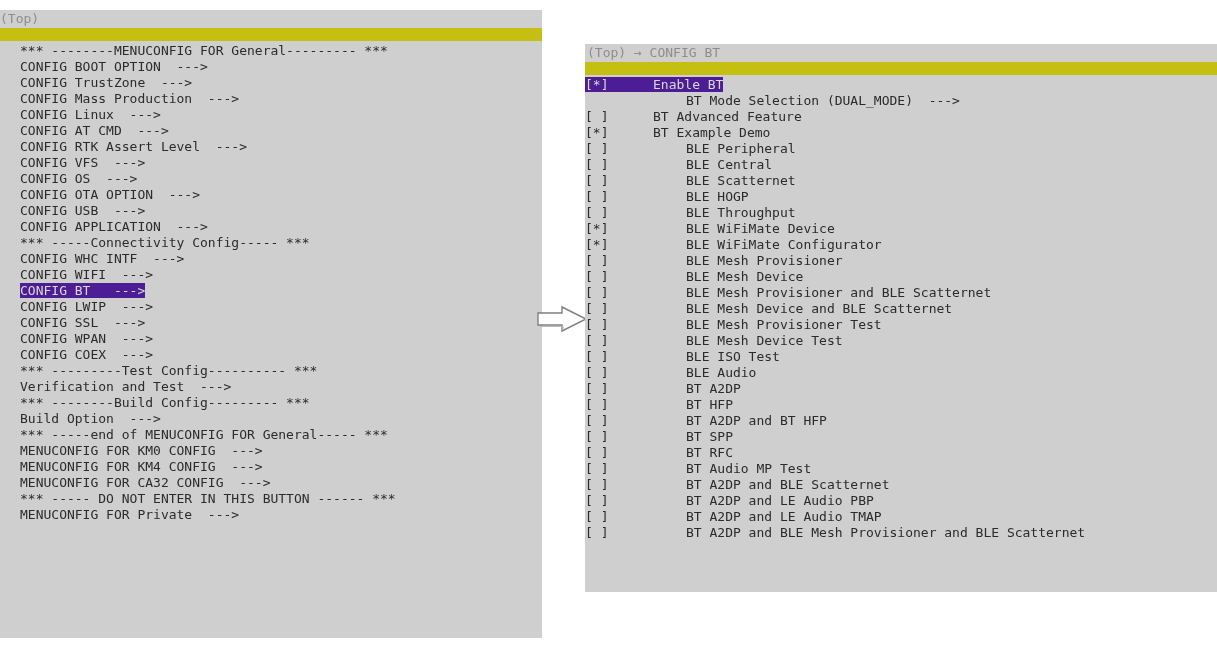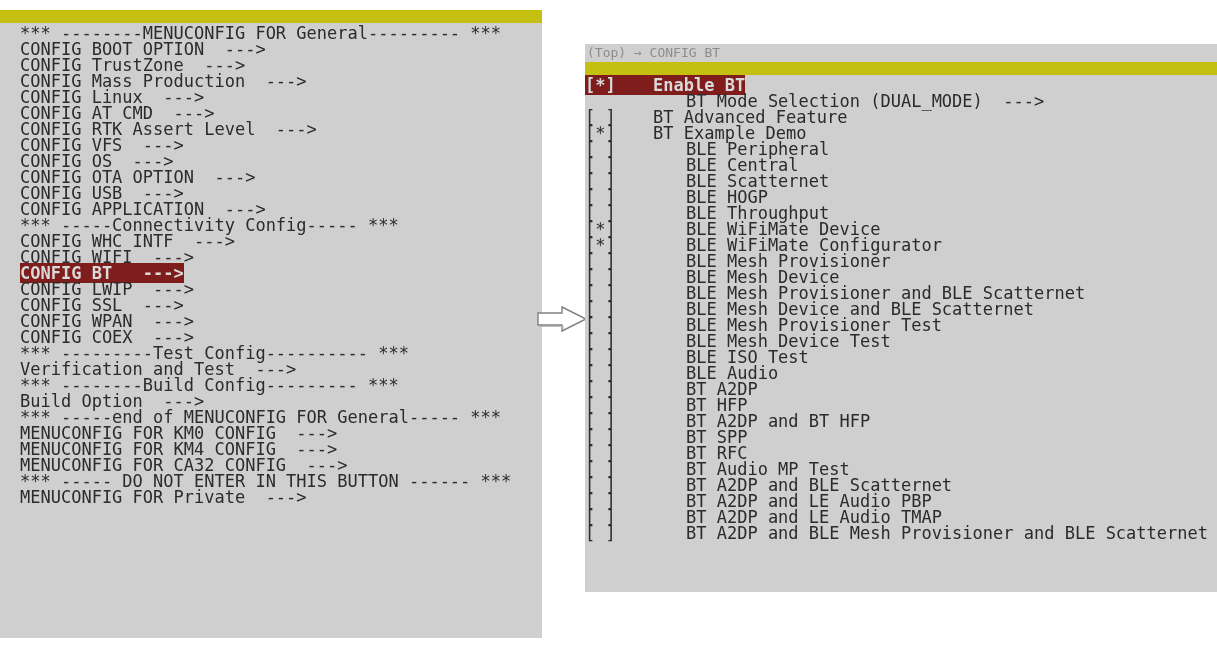--- a/index.html
+++ b/index.html
@@ -29,39 +29,38 @@
     font-size: 13px;
     color: #8d8d8d;
     white-space: pre;
     padding: 0;
   }
   .panel-accent {
     height: 13px;
     background: #c4bf11;
   }
   .menu-list {
-    font-size: 17px;
+    font-size: 13px;
     line-height: 16px;
     color: #2b2b2b;
     white-space: pre;
   }
   .menu-row {
     height: 16px;
     line-height: 16px;
     white-space: pre;
     display: block;
   }
   .menu-row .rowtext {
     white-space: pre;
     display: inline;
   }
   .menu-row.selected .rowtext {
-    background: #7f1d1d;
+    background: #4c1d95;
     color: #d9d9d9;
-    font-weight: bold;
   }
 
   
   #left-panel {
     left: 0px;
     top: 10px;
     width: 542px;
     height: 628px;
   }
   #left-panel .panel-breadcrumb { padding-left: 0px; }
@@ -94,20 +93,21 @@
     left: 536px;
     top: 305px;
     width: 52px;
     height: 28px;
   }
 </style>
 </head>
 <body>
 
 <div class="panel" id="left-panel">
+  <div class="panel-breadcrumb">(Top)</div>
   <div class="panel-accent"></div>
   <div class="menu-list" id="left-list"><div class="menu-row"><span class="rowtext">*** --------MENUCONFIG FOR General--------- ***</span></div><div class="menu-row"><span class="rowtext">CONFIG BOOT OPTION  ---&gt;</span></div><div class="menu-row"><span class="rowtext">CONFIG TrustZone  ---&gt;</span></div><div class="menu-row"><span class="rowtext">CONFIG Mass Production  ---&gt;</span></div><div class="menu-row"><span class="rowtext">CONFIG Linux  ---&gt;</span></div><div class="menu-row"><span class="rowtext">CONFIG AT CMD  ---&gt;</span></div><div class="menu-row"><span class="rowtext">CONFIG RTK Assert Level  ---&gt;</span></div><div class="menu-row"><span class="rowtext">CONFIG VFS  ---&gt;</span></div><div class="menu-row"><span class="rowtext">CONFIG OS  ---&gt;</span></div><div class="menu-row"><span class="rowtext">CONFIG OTA OPTION  ---&gt;</span></div><div class="menu-row"><span class="rowtext">CONFIG USB  ---&gt;</span></div><div class="menu-row"><span class="rowtext">CONFIG APPLICATION  ---&gt;</span></div><div class="menu-row"><span class="rowtext">*** -----Connectivity Config----- ***</span></div><div class="menu-row"><span class="rowtext">CONFIG WHC INTF  ---&gt;</span></div><div class="menu-row"><span class="rowtext">CONFIG WIFI  ---&gt;</span></div><div class="menu-row selected"><span class="rowtext">CONFIG BT   ---&gt;</span></div><div class="menu-row"><span class="rowtext">CONFIG LWIP  ---&gt;</span></div><div class="menu-row"><span class="rowtext">CONFIG SSL  ---&gt;</span></div><div class="menu-row"><span class="rowtext">CONFIG WPAN  ---&gt;</span></div><div class="menu-row"><span class="rowtext">CONFIG COEX  ---&gt;</span></div><div class="menu-row"><span class="rowtext">*** ---------Test Config---------- ***</span></div><div class="menu-row"><span class="rowtext">Verification and Test  ---&gt;</span></div><div class="menu-row"><span class="rowtext">*** --------Build Config--------- ***</span></div><div class="menu-row"><span class="rowtext">Build Option  ---&gt;</span></div><div class="menu-row"><span class="rowtext">*** -----end of MENUCONFIG FOR General----- ***</span></div><div class="menu-row"><span class="rowtext">MENUCONFIG FOR KM0 CONFIG  ---&gt;</span></div><div class="menu-row"><span class="rowtext">MENUCONFIG FOR KM4 CONFIG  ---&gt;</span></div><div class="menu-row"><span class="rowtext">MENUCONFIG FOR CA32 CONFIG  ---&gt;</span></div><div class="menu-row"><span class="rowtext">*** ----- DO NOT ENTER IN THIS BUTTON ------ ***</span></div><div class="menu-row"><span class="rowtext">MENUCONFIG FOR Private  ---&gt;</span></div></div>
 </div>
 
 <div id="flow-arrow">
   <svg width="52" height="28" viewBox="0 0 52 28" xmlns="http://www.w3.org/2000/svg">
     <polygon points="2,8 26,8 26,2 50,14 26,26 26,20 2,20" fill="#ffffff" stroke="#808080" stroke-width="1.4" stroke-linejoin="miter"></polygon>
     <polyline points="4,21.5 27,21.5 27,24.5" fill="none" stroke="#b9b9b9" stroke-width="1.2"></polyline>
   </svg>
 </div>

